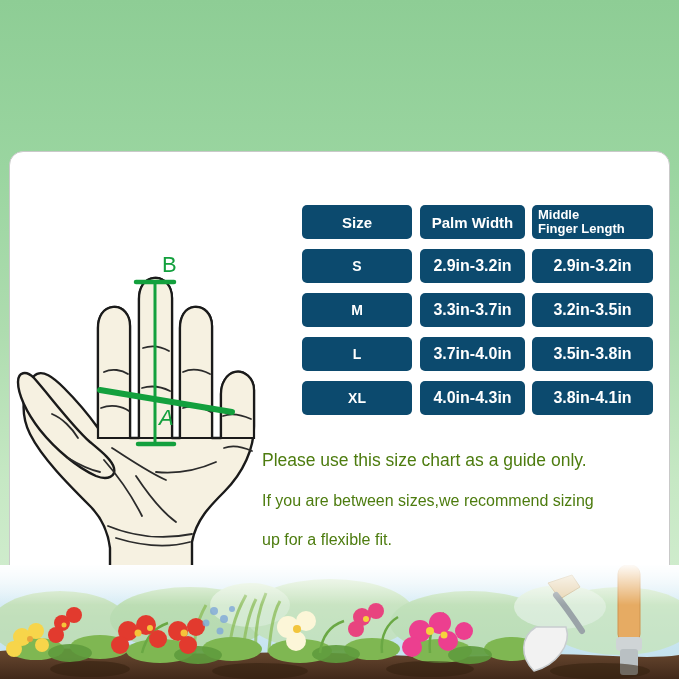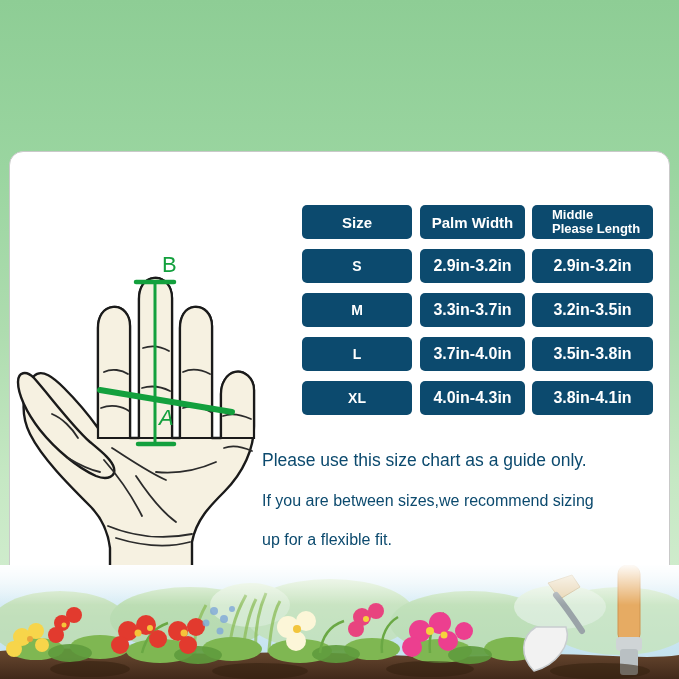--- a/index.html
+++ b/index.html
@@ -101,38 +101,38 @@
     height: 34px;
   }
   .c1 { width: 110px; margin-right: 8px; }
   .c2 { width: 105px; margin-right: 7px; }
   .c3 { width: 121px; }
 
   .trow.head .tcell { font-size: 15px; }
   .trow.head .c3 {
     justify-content: flex-start;
     align-items: center;
-    padding-left: 20px;
+    padding-left: 6px;
     font-size: 13px;
     line-height: 14px;
     text-align: left;
   }
   .head-two-line {
     display: block;
   }
   .trow.body .tcell { font-weight: bold; font-size: 16px; }
   .trow.body .c1 { font-size: 14px; }
 
   
   .note {
     position: absolute;
     left: 262px;
     top: 447px;
     width: 400px;
-    color: #0c4a6e;
+    color: #4d7c0f;
     font-family: "Liberation Sans", sans-serif;
   }
   .note-line {
     display: block;
     white-space: nowrap;
   }
   .note-line.big { font-size: 17.5px; line-height: 27px; }
   .note-line.small { font-size: 16px; line-height: 25px; margin-top: 14px; }
 </style>
 </head>
@@ -212,21 +212,21 @@
   </div>
 
   <div class="size-table">
 
     <div class="trow head">
       <div class="tcell c1">Size</div>
       <div class="tcell c2">Palm Width</div>
       <div class="tcell c3">
         <span>
           <span class="head-two-line">Middle</span>
-          <span class="head-two-line">Please Length</span>
+          <span class="head-two-line">Finger Length</span>
         </span>
       </div>
     </div>
 
     <div class="trow body">
       <div class="tcell c1">S</div>
       <div class="tcell c2">2.9in-3.2in</div>
       <div class="tcell c3">2.9in-3.2in</div>
     </div>
 

